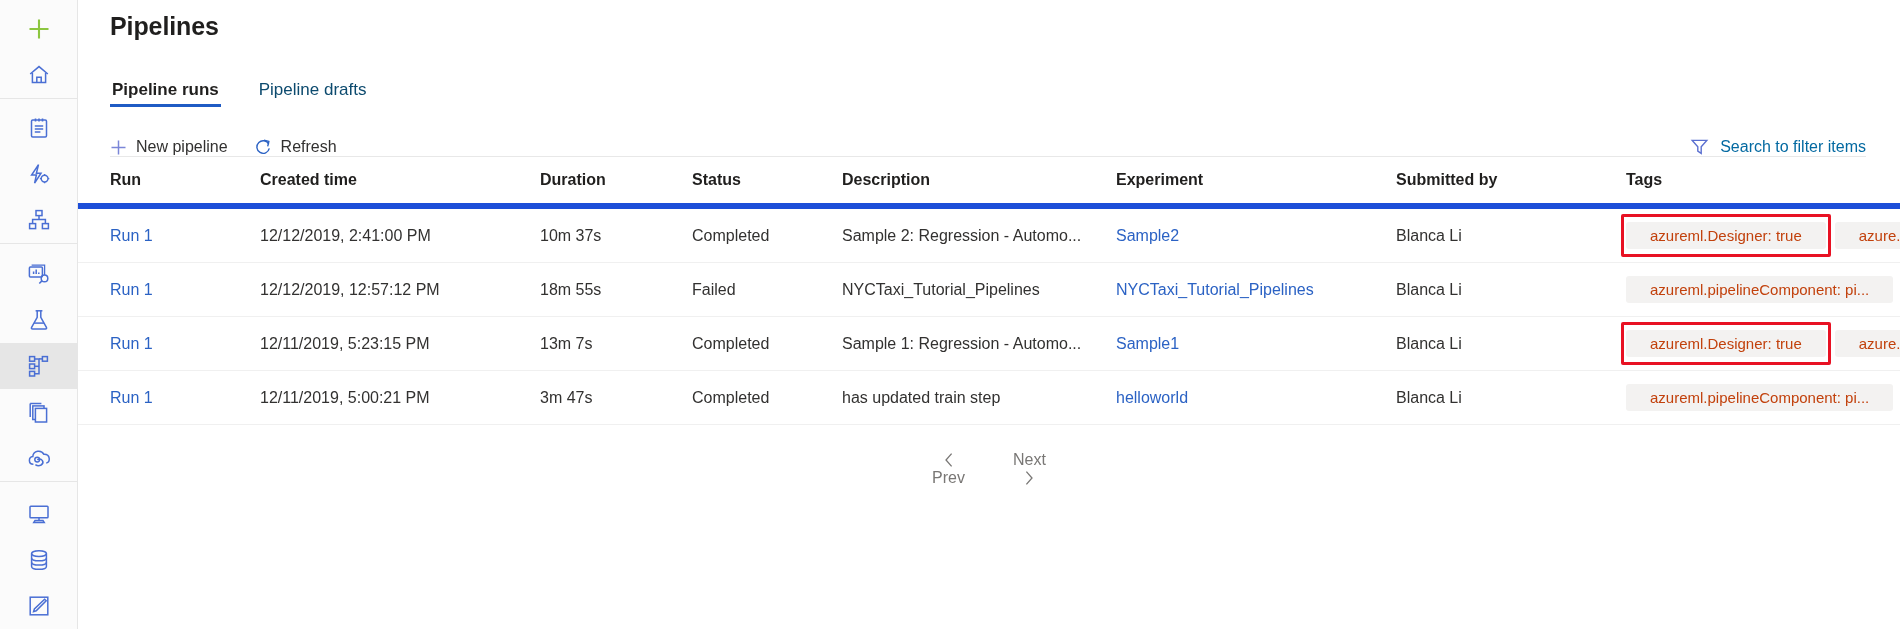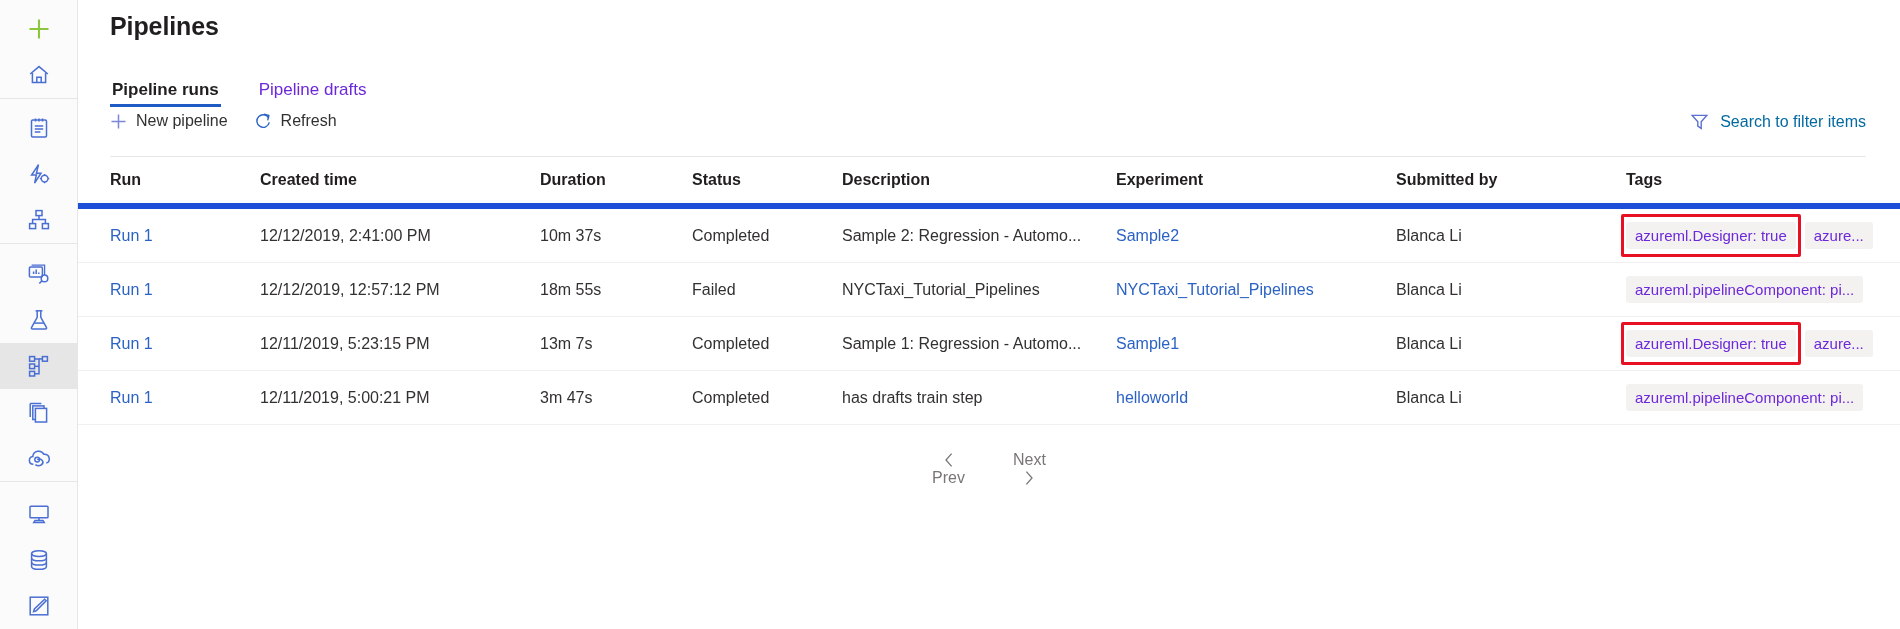--- a/index.html
+++ b/index.html
@@ -47,39 +47,39 @@
 
   .tabs {
     display: flex;
     align-items: flex-end;
     padding-left: 32px;
     margin-top: 32px;
     height: 34px;
   }
   .tab {
     font-size: 17px;
-    color: #6d28d9;
+    color: #0c4a6e;
     padding: 0 2px 7px 2px;
     margin-right: 36px;
     cursor: pointer;
     position: relative;
     white-space: nowrap;
   }
   .tab.active { font-weight: 700; color: #201f1e; }
   .tab.active::after {
     content: "";
     position: absolute;
     left: 0; right: 0; bottom: 0;
     height: 3px;
     background: #1f5bc4;
   }
 
   .toolbar {
     display: flex;
-    align-items: flex-start;
+    align-items: flex-end;
     padding: 0 34px 0 32px;
     height: 44px;
     margin-top: 5px;
   }
   .tool-btn {
     display: flex; align-items: center;
     font-size: 16px; color: #323130;
     margin-right: 26px;
     cursor: pointer;
     white-space: nowrap;
@@ -123,24 +123,24 @@
   .c-desc       { width: 274px; flex: 0 0 274px; }
   .c-exp        { width: 280px; flex: 0 0 280px; }
   .c-sub        { width: 230px; flex: 0 0 230px; }
   .c-tags       { flex: 1 1 auto; min-width: 0; display: flex; align-items: center; }
 
   .link { color: #2b62c4; cursor: pointer; }
   .ell { overflow: hidden; white-space: nowrap; text-overflow: ellipsis; }
 
   .tag {
     background: #f3f2f1;
-    color: #6d28d9;
+    color: #c2410c;
     font-size: 15px;
     border-radius: 3px;
-    padding: 5px 9px;
+    padding: 5px 24px;
     margin-right: 9px;
     white-space: nowrap;
     cursor: pointer;
   }
   .tag-wrap { position: relative; display: inline-flex; align-items: center; }
   .tag-wrap.highlight::before {
     content: "";
     position: absolute;
     left: -5px; right: 4px; top: -8px; bottom: -8px;
     border: 3px solid #e81123;
@@ -403,21 +403,21 @@
           </span>
           <span class="tag">azure...</span>
         </div>
       </div>
 
       <div class="trow last">
         <div class="c-run"><span class="link">Run 1</span></div>
         <div class="c-created">12/11/2019, 5:00:21 PM</div>
         <div class="c-duration">3m 47s</div>
         <div class="c-status">Completed</div>
-        <div class="c-desc ell">has drafts train step</div>
+        <div class="c-desc ell">has updated train step</div>
         <div class="c-exp"><span class="link">helloworld</span></div>
         <div class="c-sub">Blanca Li</div>
         <div class="c-tags">
           <span class="tag">azureml.pipelineComponent: pi...</span>
         </div>
       </div>
 
     </div>
 
     <div class="pager">

